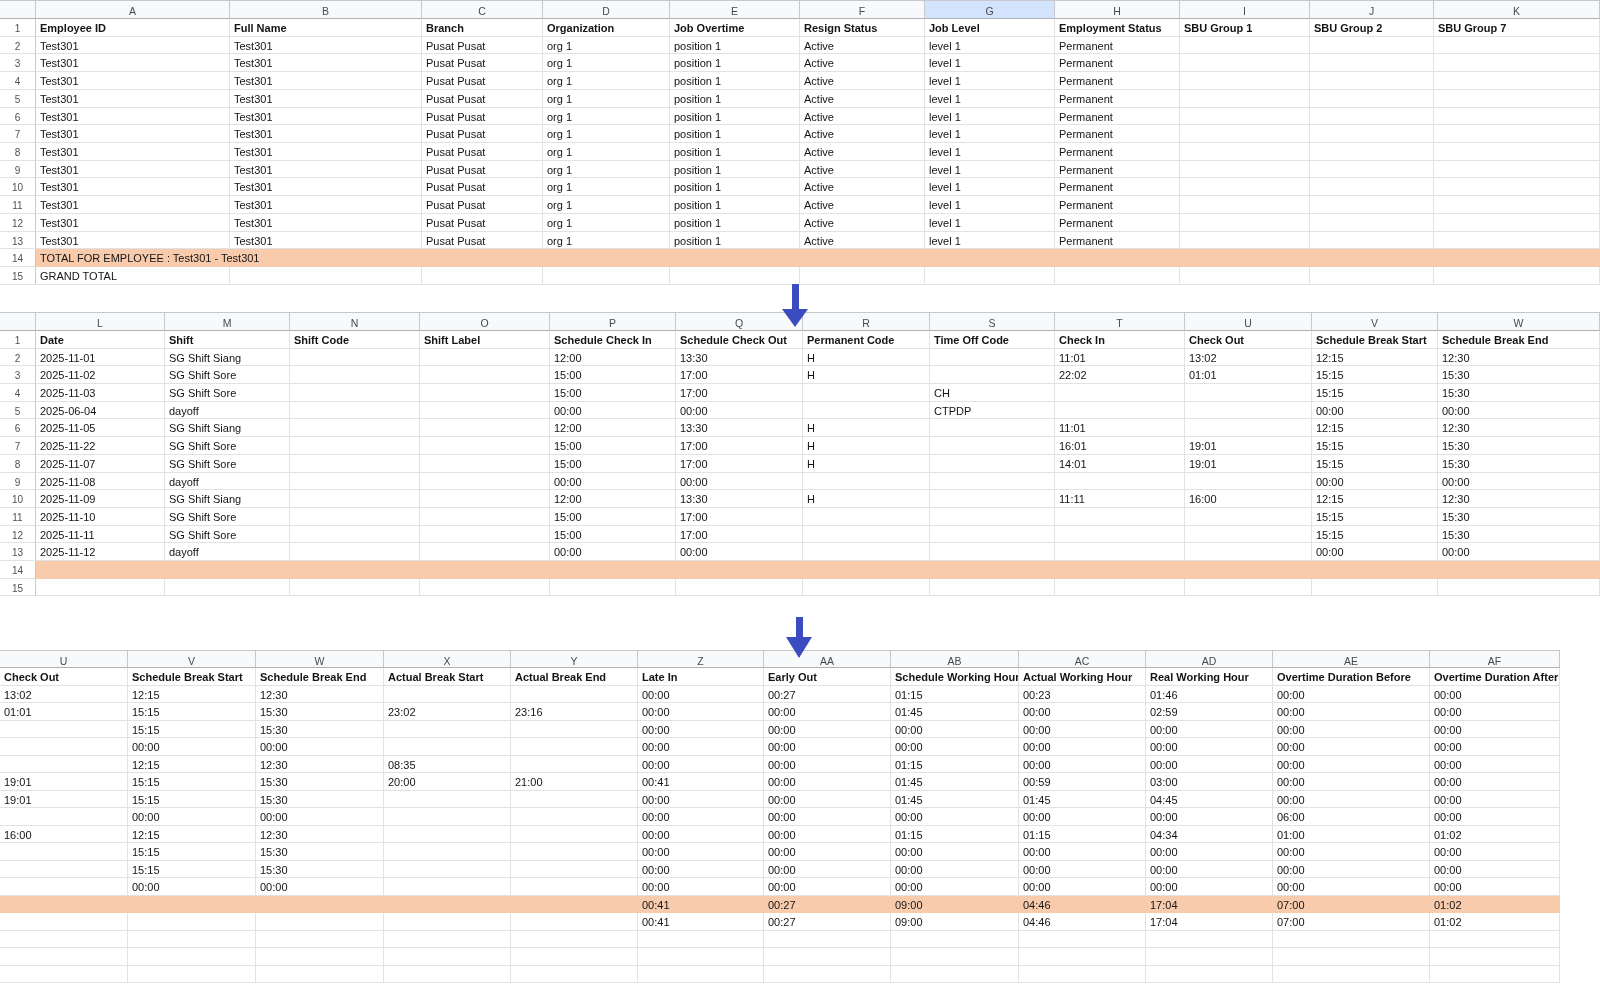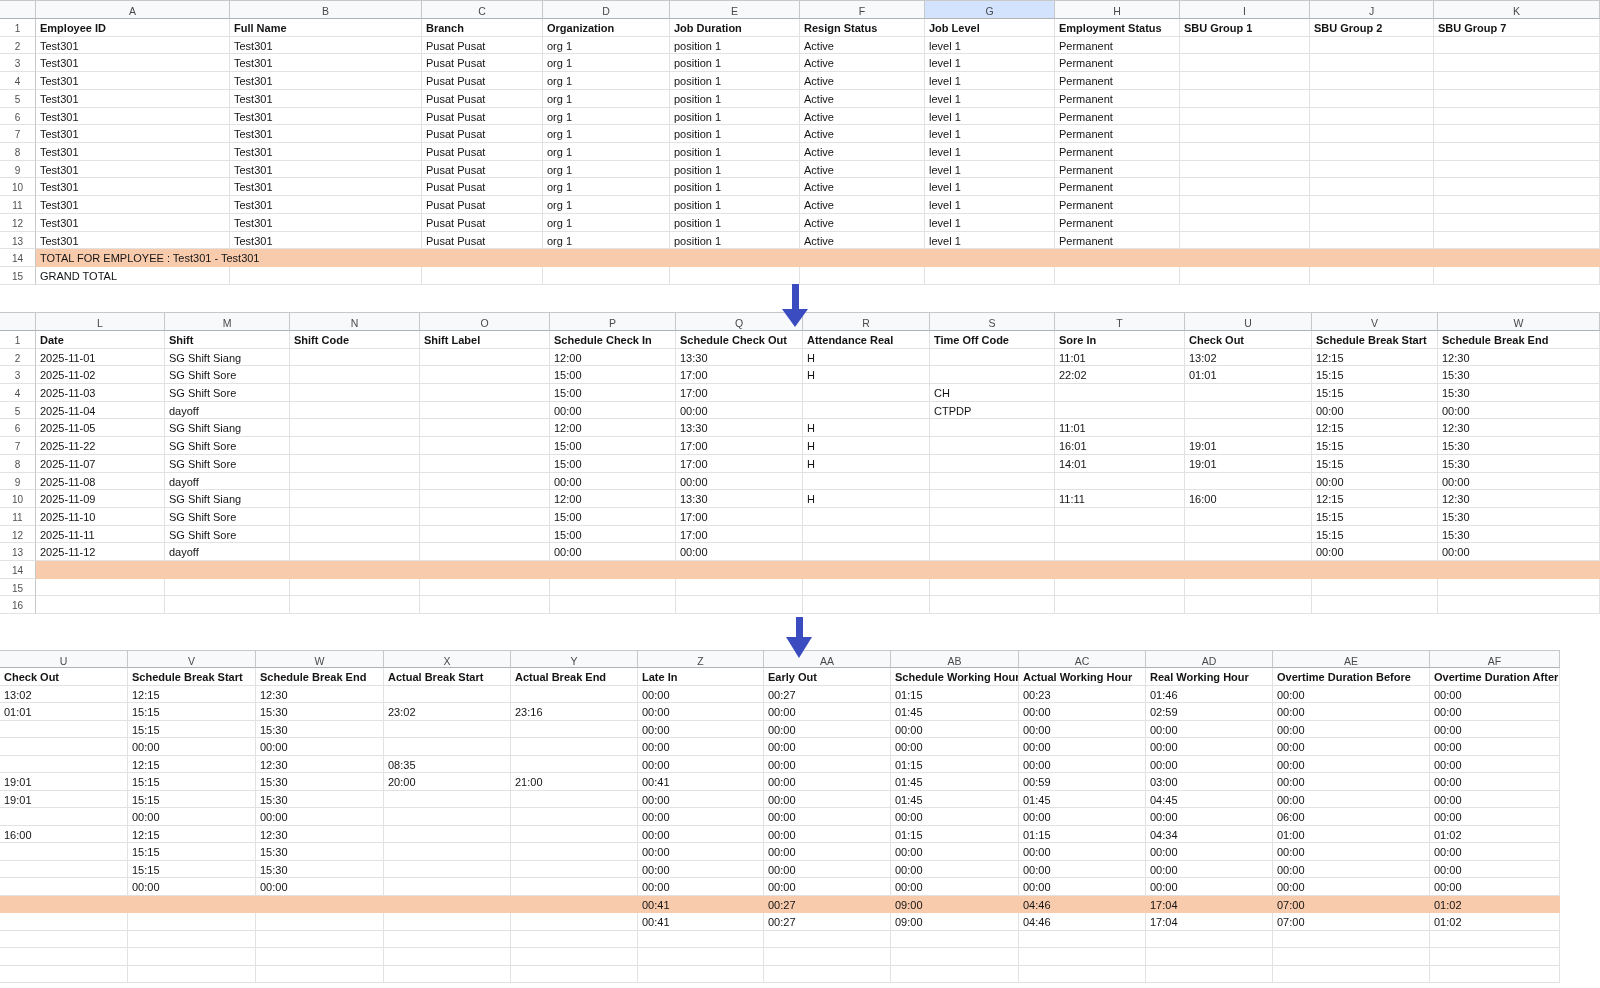--- a/index.html
+++ b/index.html
@@ -65,21 +65,21 @@
       <div class="cell" style="width: 130px;">I</div>
       <div class="cell" style="width: 124px;">J</div>
       <div class="cell" style="width: 166px;">K</div>
     </div>
     <div class="row header" style="height: 17.73px;">
       <div class="gutter" style="width: 36px;">1</div>
       <div class="cell" style="width: 194px;">Employee ID</div>
       <div class="cell" style="width: 192px;">Full Name</div>
       <div class="cell" style="width: 121px;">Branch</div>
       <div class="cell" style="width: 127px;">Organization</div>
-      <div class="cell" style="width: 130px;">Job Duration</div>
+      <div class="cell" style="width: 130px;">Job Overtime</div>
       <div class="cell" style="width: 125px;">Resign Status</div>
       <div class="cell" style="width: 130px;">Job Level</div>
       <div class="cell" style="width: 125px;">Employment Status</div>
       <div class="cell" style="width: 130px;">SBU Group 1</div>
       <div class="cell" style="width: 124px;">SBU Group 2</div>
       <div class="cell" style="width: 166px;">SBU Group 7</div>
     </div>
     <div class="row data" style="height: 17.73px;">
       <div class="gutter" style="width: 36px;">2</div>
       <div class="cell" style="width: 194px;">Test301</div>
@@ -294,23 +294,23 @@
       <div class="cell" style="width: 162px;">W</div>
     </div>
     <div class="row header" style="height: 17.7px;">
       <div class="gutter" style="width: 36px;">1</div>
       <div class="cell" style="width: 129px;">Date</div>
       <div class="cell" style="width: 125px;">Shift</div>
       <div class="cell" style="width: 130px;">Shift Code</div>
       <div class="cell" style="width: 130px;">Shift Label</div>
       <div class="cell" style="width: 126px;">Schedule Check In</div>
       <div class="cell" style="width: 127px;">Schedule Check Out</div>
-      <div class="cell" style="width: 127px;">Attendance Real</div>
+      <div class="cell" style="width: 127px;">Permanent Code</div>
       <div class="cell" style="width: 125px;">Time Off Code</div>
-      <div class="cell" style="width: 130px;">Sore In</div>
+      <div class="cell" style="width: 130px;">Check In</div>
       <div class="cell" style="width: 127px;">Check Out</div>
       <div class="cell" style="width: 126px;">Schedule Break Start</div>
       <div class="cell" style="width: 162px;">Schedule Break End</div>
     </div>
     <div class="row data" style="height: 17.7px;">
       <div class="gutter" style="width: 36px;">2</div>
       <div class="cell" style="width: 129px;">2025-11-01</div>
       <div class="cell" style="width: 125px;">SG Shift Siang</div>
       <div class="cell" style="width: 130px;"></div>
       <div class="cell" style="width: 130px;"></div>
@@ -348,21 +348,21 @@
       <div class="cell" style="width: 127px;">17:00</div>
       <div class="cell" style="width: 127px;"></div>
       <div class="cell" style="width: 125px;">CH</div>
       <div class="cell" style="width: 130px;"></div>
       <div class="cell" style="width: 127px;"></div>
       <div class="cell" style="width: 126px;">15:15</div>
       <div class="cell" style="width: 162px;">15:30</div>
     </div>
     <div class="row data" style="height: 17.7px;">
       <div class="gutter" style="width: 36px;">5</div>
-      <div class="cell" style="width: 129px;">2025-11-04</div>
+      <div class="cell" style="width: 129px;">2025-06-04</div>
       <div class="cell" style="width: 125px;">dayoff</div>
       <div class="cell" style="width: 130px;"></div>
       <div class="cell" style="width: 130px;"></div>
       <div class="cell" style="width: 126px;">00:00</div>
       <div class="cell" style="width: 127px;">00:00</div>
       <div class="cell" style="width: 127px;"></div>
       <div class="cell" style="width: 125px;">CTPDP</div>
       <div class="cell" style="width: 130px;"></div>
       <div class="cell" style="width: 127px;"></div>
       <div class="cell" style="width: 126px;">00:00</div>
@@ -498,35 +498,20 @@
       <div class="cell" style="width: 127px;"></div>
       <div class="cell" style="width: 127px;"></div>
       <div class="cell" style="width: 125px;"></div>
       <div class="cell" style="width: 130px;"></div>
       <div class="cell" style="width: 127px;"></div>
       <div class="cell" style="width: 126px;"></div>
       <div class="cell" style="width: 162px;"></div>
     </div>
     <div class="row empty" style="height: 17.7px;">
       <div class="gutter" style="width: 36px;">15</div>
-      <div class="cell" style="width: 129px;"></div>
-      <div class="cell" style="width: 125px;"></div>
-      <div class="cell" style="width: 130px;"></div>
-      <div class="cell" style="width: 130px;"></div>
-      <div class="cell" style="width: 126px;"></div>
-      <div class="cell" style="width: 127px;"></div>
-      <div class="cell" style="width: 127px;"></div>
-      <div class="cell" style="width: 125px;"></div>
-      <div class="cell" style="width: 130px;"></div>
-      <div class="cell" style="width: 127px;"></div>
-      <div class="cell" style="width: 126px;"></div>
-      <div class="cell" style="width: 162px;"></div>
-    </div>
-    <div class="row empty" style="height: 17.7px;">
-      <div class="gutter" style="width: 36px;">16</div>
       <div class="cell" style="width: 129px;"></div>
       <div class="cell" style="width: 125px;"></div>
       <div class="cell" style="width: 130px;"></div>
       <div class="cell" style="width: 130px;"></div>
       <div class="cell" style="width: 126px;"></div>
       <div class="cell" style="width: 127px;"></div>
       <div class="cell" style="width: 127px;"></div>
       <div class="cell" style="width: 125px;"></div>
       <div class="cell" style="width: 130px;"></div>
       <div class="cell" style="width: 127px;"></div>

